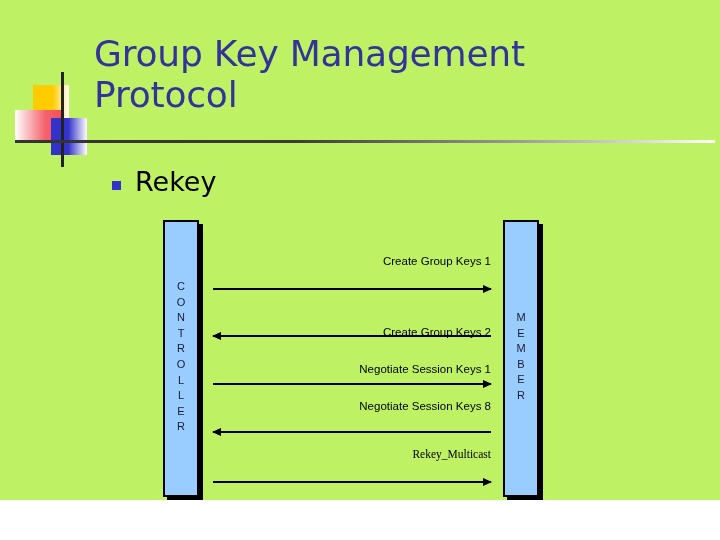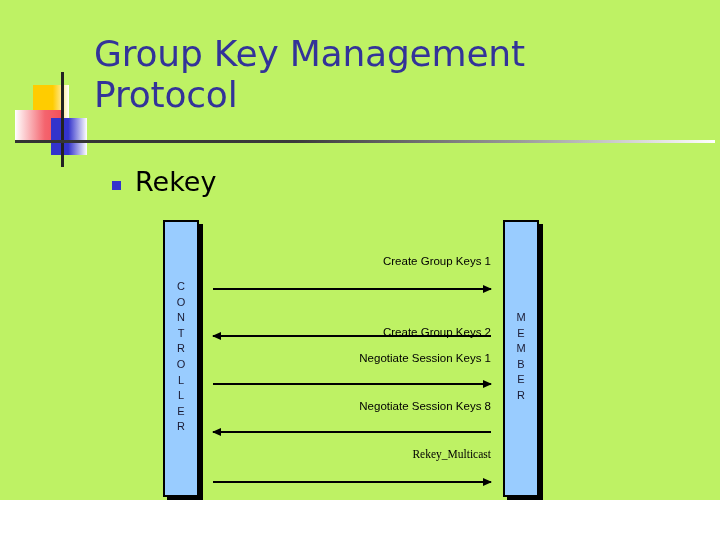--- a/index.html
+++ b/index.html
@@ -228,21 +228,21 @@
     </div>
 
     <div class="msg" style="top:304px;">
       <div class="msg-label" style="top:0px;margin-top:22px;">Create Group Keys 2</div>
       <div class="msg-line" style="top:31px;">
         <span class="arrowhead left"></span>
       </div>
     </div>
 
     <div class="msg" style="top:352px;">
-      <div class="msg-label" style="top:0px;">Negotiate Session Keys 1</div>
+      <div class="msg-label" style="top:11px;">Negotiate Session Keys 1</div>
       <div class="msg-line" style="top:31px;">
         <span class="arrowhead right"></span>
       </div>
     </div>
 
     <div class="msg" style="top:400px;">
       <div class="msg-label" style="top:0px;">Negotiate Session Keys 8</div>
       <div class="msg-line" style="top:31px;">
         <span class="arrowhead left"></span>
       </div>

